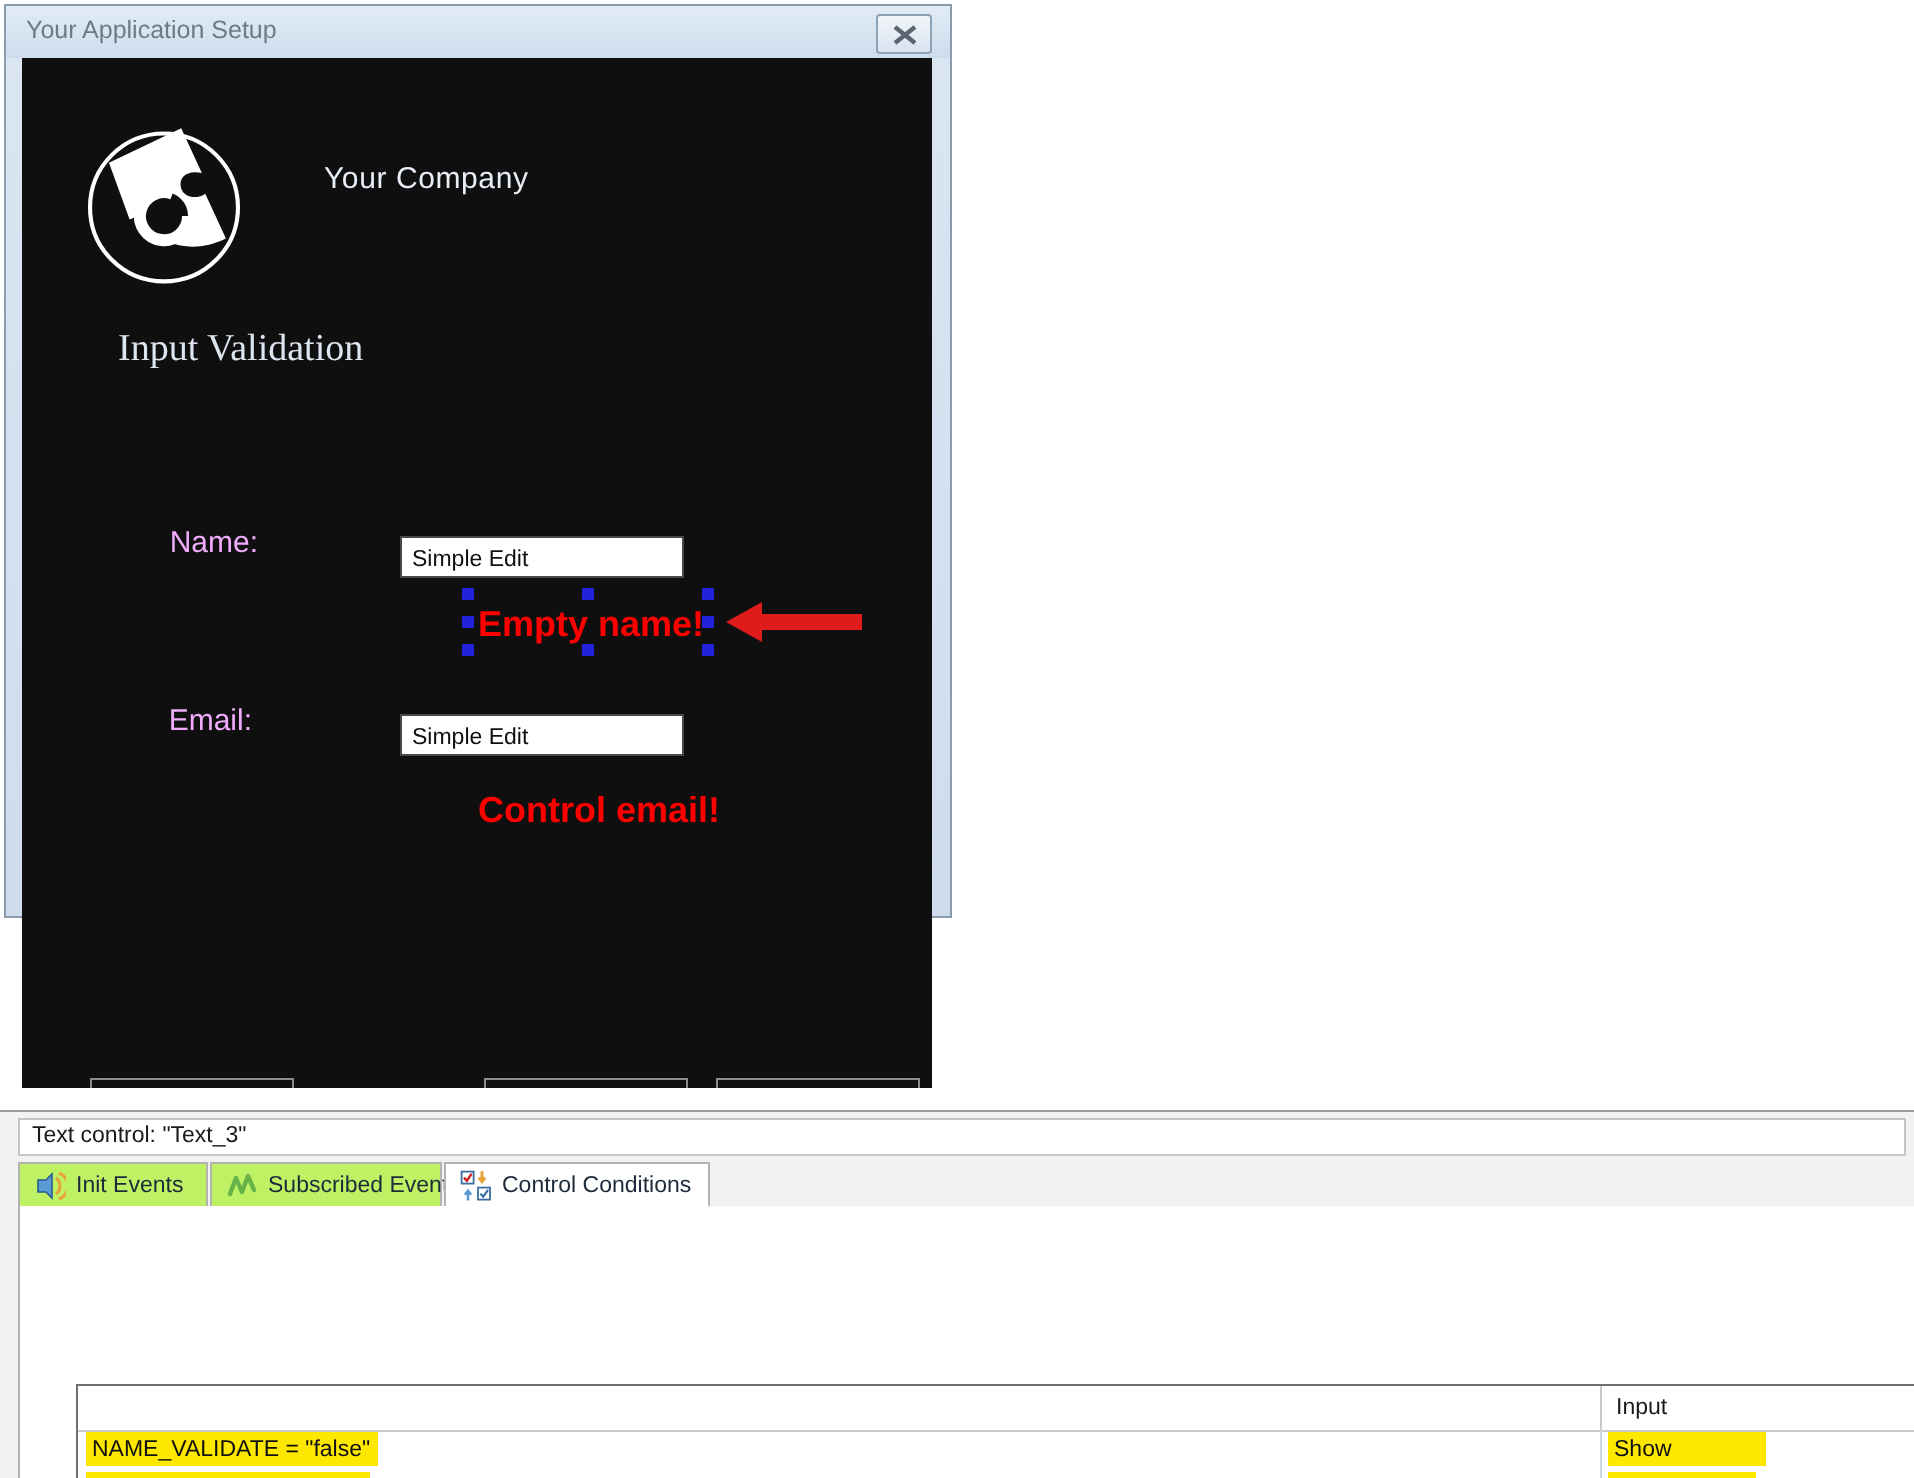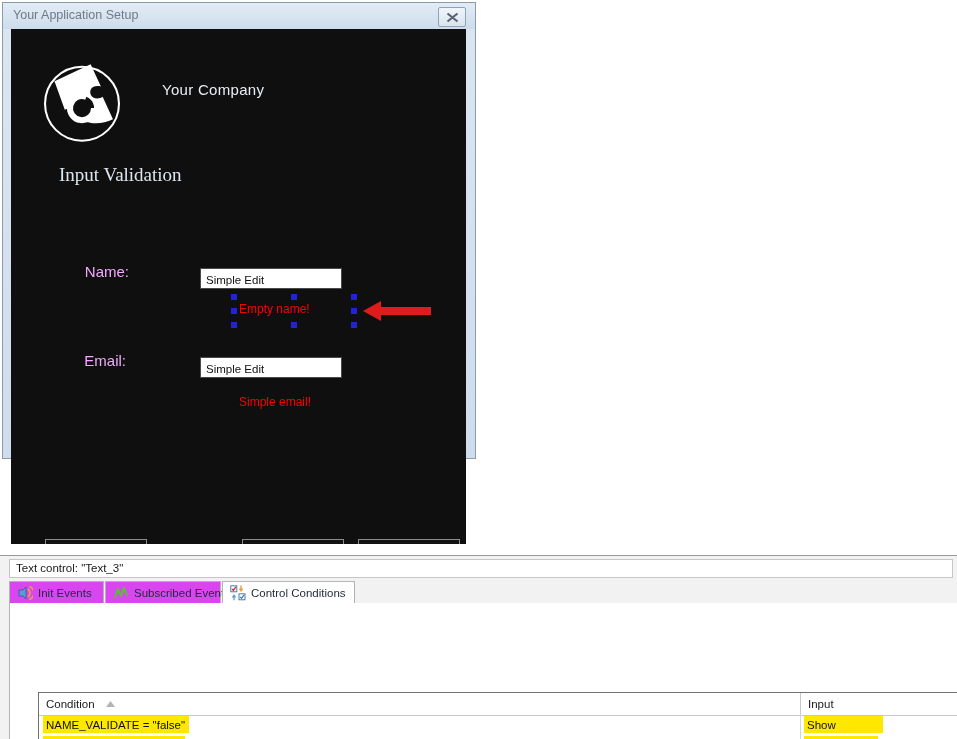--- a/index.html
+++ b/index.html
@@ -107,22 +107,22 @@
     font-size: 11.5px;
     color: #101010;
     padding: 3px 0 0 5px;
     font-family: "Liberation Sans", sans-serif;
   }
   #input-name  { left: 189px; top: 239px; }
   #input-email { left: 189px; top: 328px; }
 
   .error-text {
     position: absolute;
-    font-size: 12px;
-    font-weight: normal;
+    font-size: 18px;
+    font-weight: bold;
     color: #ff0000;
     white-space: nowrap;
   }
   #error-name  { left: 228px; top: 273px; }
   #error-email { left: 228px; top: 366px; }
 
   
   #selection-box {
     position: absolute;
     left: 220px; top: 265px;
@@ -193,21 +193,21 @@
 
   #tab-strip {
     position: absolute;
     left: 9px; top: 25px;
     right: 0; height: 22px;
     border-bottom: 1px solid #b3b3b3;
   }
   .tab {
     position: absolute;
     top: 0; height: 22px;
-    background: #d946ef;
+    background: #bef264;
     border: 1px solid #b3b3b3;
     border-bottom: none;
     box-sizing: border-box;
     display: flex;
     align-items: center;
     padding: 0 7px;
     font-size: 11.5px;
     color: #1d2a3a;
     cursor: pointer;
     white-space: nowrap;
@@ -347,21 +347,21 @@
       </div>
 
       <div class="error-text" id="error-name">Empty name!</div>
 
       <svg id="annotation-arrow" viewBox="0 0 70 28">
         <path d="M0 14 L18 4 L18 10 L68 10 L68 18 L18 18 L18 24 Z" fill="#e01b1b"></path>
       </svg>
 
       <div class="field-label" id="label-email">Email:</div>
       <input class="text-input" id="input-email" type="text" value="Simple Edit" style="">
-      <div class="error-text" id="error-email">Simple email!</div>
+      <div class="error-text" id="error-email">Control email!</div>
 
       <div class="wiz-button" id="btn-back">Back</div>
       <div class="wiz-button" id="btn-cancel">Cancel</div>
       <div class="wiz-button" id="btn-next">Next</div>
 
     </div>
   </div>
 
   <div id="props-pane">
 
@@ -396,26 +396,20 @@
         </svg>
         <span>Control Conditions</span>
       </div>
     </div>
 
     <div id="tab-content">
 
       <div id="conditions-grid">
 
         <div id="grid-header">
-          <div class="grid-head-cell" id="head-condition">
-            <span>Condition</span>
-            <svg id="sort-arrow" width="11" height="8" viewBox="0 0 11 8">
-              <path d="M5.5 1 L10 7 L1 7 Z" fill="#b3b3b3"></path>
-            </svg>
-          </div>
           <div class="grid-head-cell" id="head-action">
             <span>Input</span>
           </div>
         </div>
 
         <div class="grid-col-sep"></div>
 
         <div class="grid-row" id="row-0">
           <span class="cell-condition">NAME_VALIDATE = "false"</span>
           <span class="cell-action">Show</span>

